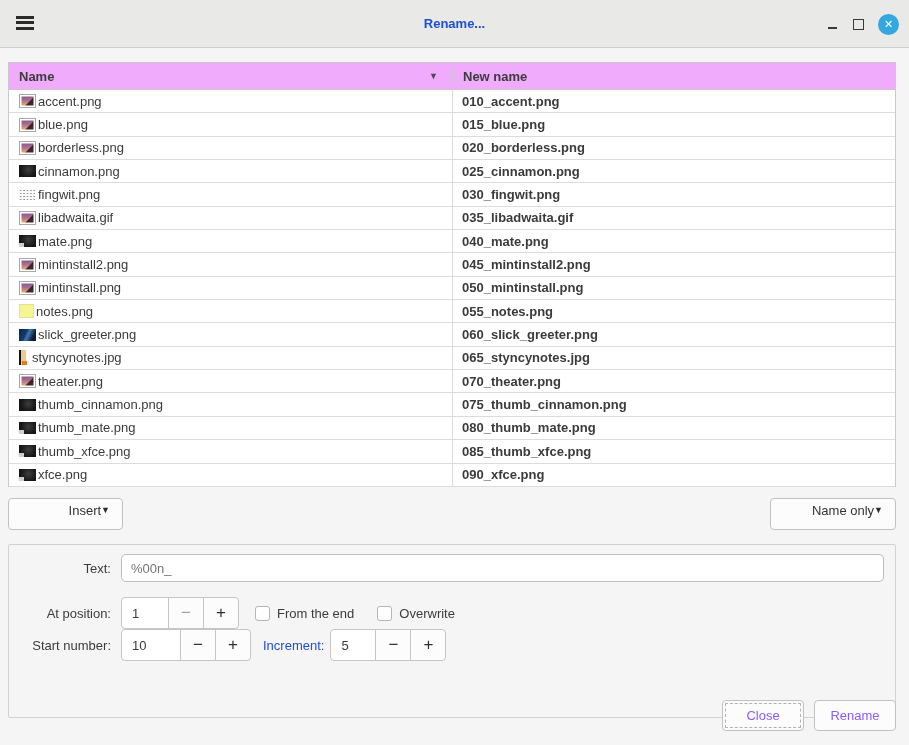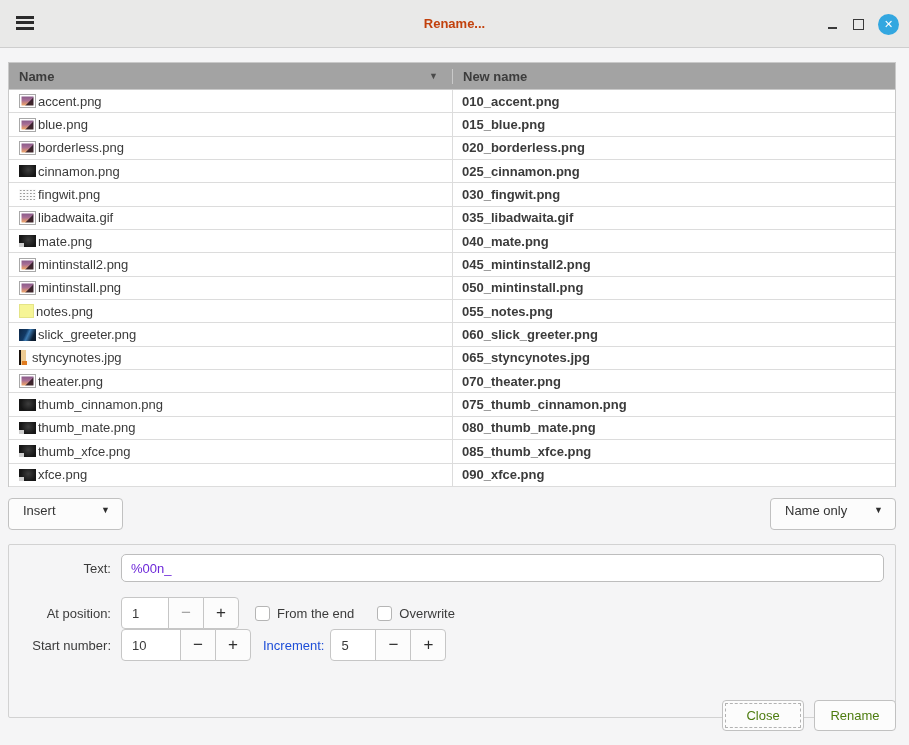--- a/index.html
+++ b/index.html
@@ -11,38 +11,38 @@
 
   
   .titlebar {
     position:absolute; left:0; top:0; width:909px; height:48px;
     background:#e9e9e8; border-bottom:1px solid #cecece;
   }
   .hamburger { position:absolute; left:16px; top:16px; width:18px; height:14px; cursor:pointer; }
   .hamburger span { display:block; height:2.6px; background:#2b2b2b; margin-bottom:2.9px; }
   .win-title {
     position:absolute; left:0; right:0; top:0; height:48px; line-height:48px;
-    text-align:center; font-weight:bold; color:#c2410c;
+    text-align:center; font-weight:bold; color:#1d4ed8;
   }
   .win-controls { position:absolute; right:10px; top:0; height:48px; display:flex; align-items:center; gap:14px; }
   .btn-min { width:11px; height:11px; position:relative; }
   .btn-min::after { content:""; position:absolute; left:0; right:2px; bottom:1px; border-bottom:2px solid #3a3a3a; }
   .btn-max { width:11px; height:11px; border:1.5px solid #3a3a3a; background:transparent; }
   .btn-close {
     width:21px; height:21px; border-radius:50%; background:#33a7e0; color:#fff;
     display:flex; align-items:center; justify-content:center;
     font-size:11px; font-weight:bold; line-height:1;
   }
 
   
   .table {
     position:absolute; left:8px; top:62px; width:888px; height:425px;
     background:#fff; border:1px solid #c9c9c9; display:flex; flex-direction:column;
   }
-  .thead { display:flex; height:27px; background:#a3a3a3; border-bottom:1px solid #c9c9c9; flex:none;align-items:center; }
+  .thead { display:flex; height:27px; background:#f0abfc; border-bottom:1px solid #c9c9c9; flex:none;align-items:center; }
   .th { display:flex; align-items:center; font-weight:bold; color:#3c3c3c; padding:0 10px; }
   .th-name { width:444px; border-right:1px solid #c9c9c9; justify-content:space-between; }
   .th-new { flex:1; }
   .sort-arrow { font-size:9px; color:#4a4a4a; margin-right:4px; }
   .tbody { flex:1; }
   .trow { display:flex; height:23.35px; border-bottom:1px solid #dcdcdc; background:#fff; }
   .cell { display:flex; align-items:center; }
   .cell-name { width:444px; border-right:1px solid #dcdcdc; padding-left:10px; gap:2px; }
   .cell-new { flex:1; padding-left:9px;font-weight:bold; }
 
@@ -76,41 +76,41 @@
   .thumb-stripes {
     width:11px; height:15px; position:relative;
     background:linear-gradient(to right, #17110d 0 20%, #ecca92 20% 62%, #fafafa 62% 100%);
   }
   .thumb-stripes::after { content:""; position:absolute; left:30%; bottom:0; width:40%; height:30%; background:#e07b20; }
 
   
   .dropdown {
     position:absolute; top:498px; height:32px; background:#fcfcfc;
     border:1px solid #c1c1c1; border-radius:4px;
-    display:flex; align-items:center; justify-content:space-between;
+    display:flex; align-items:center; justify-content:flex-end;
     padding:0 12px 8px 14px; color:#333; cursor:pointer;
   }
   .dd-insert { left:8px; width:115px; }
   .dd-scope { left:770px; width:126px; }
   .dd-arrow { font-size:9px; color:#2e2e2e; }
 
   
   .panel {
     position:absolute; left:8px; top:544px; width:888px; height:174px;
     border:1px solid #d2d2d2; border-radius:2px;
     display:flex; flex-direction:column;
   }
   .frow { display:flex; align-items:center; }
   .frow-text { margin-top:9px; height:28px; }
   .frow-pos  { margin-top:15px; height:32px; }
   .frow-num  { height:32px; }
   .flabel { width:102px; text-align:right; margin-right:10px; flex:none; color:#3b3b3b; }
   .text-input {
     width:763px; height:28px; border:1px solid #bdbdbd; border-radius:5px;
-    background:#fff; padding:0 9px; font:inherit; color:#6d28d9; outline:none;
+    background:#fff; padding:0 9px; font:inherit; color:#737373; outline:none;
   }
   .spin { display:flex; height:32px; }
   .spin input {
     height:32px; border:1px solid #c6c6c6; border-radius:4px 0 0 4px;
     background:#fff; padding:0 10px; font:inherit; color:#3a3a3a; outline:none;
   }
   .spin .w48 { width:48px; } .spin .w60 { width:60px; } .spin .w46 { width:46px; }
   .spin-btn {
     width:36px; height:32px; margin-left:-1px; border:1px solid #c6c6c6; background:#fcfcfc;
     display:flex; align-items:center; justify-content:center;
@@ -121,21 +121,21 @@
   .checkwrap { display:flex; align-items:center; gap:7px; }
   .cw1 { margin-left:16px; } .cw2 { margin-left:23px; }
   .checkbox {
     width:15px; height:15px; background:#fff; border:1px solid #b5b5b5; border-radius:3px; flex:none;
   }
   .inc-label { margin-left:12px; margin-right:6px; color:#1d4ed8; }
 
   
   .action-btn {
     position:absolute; top:700px; height:31px; background:#fcfcfc;
-    border:1px solid #c1c1c1; border-radius:4px; color:#4d7c0f;
+    border:1px solid #c1c1c1; border-radius:4px; color:#8b5cf6;
     display:flex; align-items:center; justify-content:center; cursor:pointer; font:inherit;
   }
   .btn-close-action { left:722px; width:82px; outline:1px dashed #b2b2b2; outline-offset:-4px; }
   .btn-rename { left:814px; width:82px; }
 </style>
 </head>
 <body>
 
 <div class="titlebar">
   <div class="hamburger">

